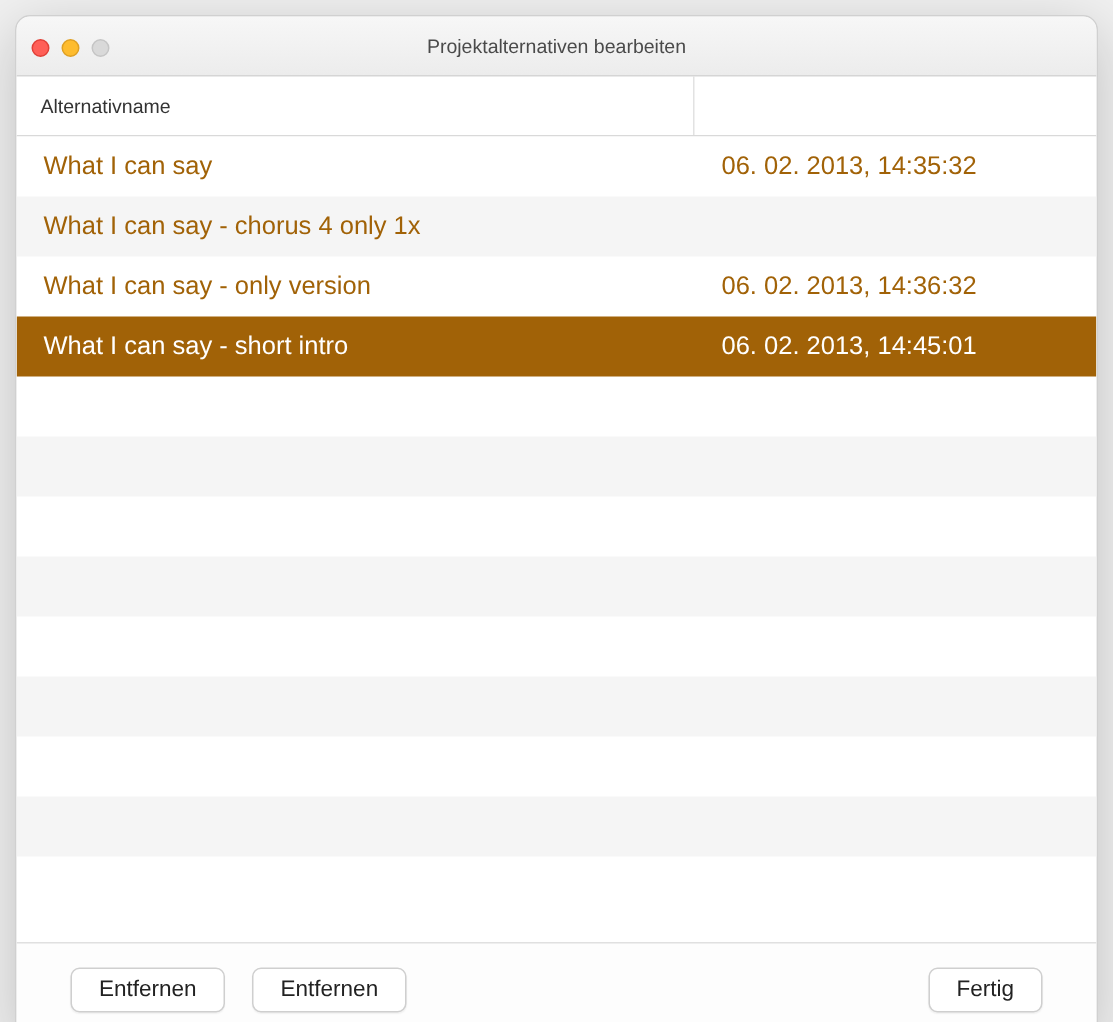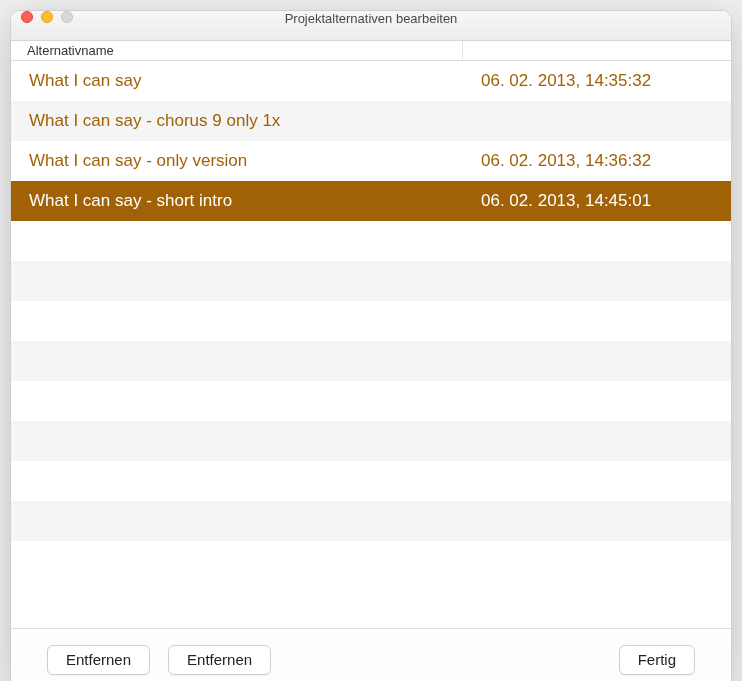--- a/index.html
+++ b/index.html
@@ -20,26 +20,26 @@
       height: 681px;
       background: #ffffff;
       border-radius: 10px;
       box-shadow: 0 10px 40px rgba(0,0,0,0.2);
       overflow: hidden;
       display: flex;
       flex-direction: column;
       border: 1px solid #d0d0d0;
     }
     .titlebar {
-      height: 30px;
+      height: 40px;
       background: linear-gradient(#f7f7f7, #ececec);
       border-bottom: 1px solid #d5d5d5;
       display: flex;
-      align-items: flex-start;
-      padding: 0 10px;
+      align-items: flex-end;
+      padding: 12px 10px;
       position: relative;
     }
     .traffic-lights {
       display: flex;
       gap: 8px;
       position: absolute;
       left: 10px;
     }
     .traffic-light {
       width: 12px;
@@ -50,21 +50,21 @@
     .tl-min { background: #febc2e; border: 0.5px solid #dfa023; }
     .tl-max { background: #d9d9d9; border: 0.5px solid #c5c5c5; }
     .title {
       flex: 1;
       text-align: center;
       font-size: 13px;
       color: #4a4a4a;
     }
     .header-row {
       display: flex;
-      height: 20px;
+      height: 40px;
       background: #ffffff;
       border-bottom: 1px solid #d9d9d9;
       font-size: 13px;
       color: #333;
       align-items: center;
     }
     .header-cell {
       padding: 0 16px;
       display: flex;
       align-items: center;
@@ -152,21 +152,21 @@
   <div class="header-row">
     <div class="header-cell col-name">Alternativname</div>
   </div>
 
   <div class="table-body" id="table-body">
   <div class="row">
         <div class="cell cell-name">What I can say</div>
         <div class="cell cell-date">06. 02. 2013, 14:35:32</div>
       </div>
       <div class="row alt">
-        <div class="cell cell-name">What I can say - chorus 9 only 1x</div>
+        <div class="cell cell-name">What I can say - chorus 4 only 1x</div>
       </div>
       <div class="row">
         <div class="cell cell-name">What I can say - only version</div>
         <div class="cell cell-date">06. 02. 2013, 14:36:32</div>
       </div>
       <div class="row alt selected">
         <div class="cell cell-name">What I can say - short intro</div>
         <div class="cell cell-date">06. 02. 2013, 14:45:01</div>
       </div>
       <div class="empty-row"></div>

